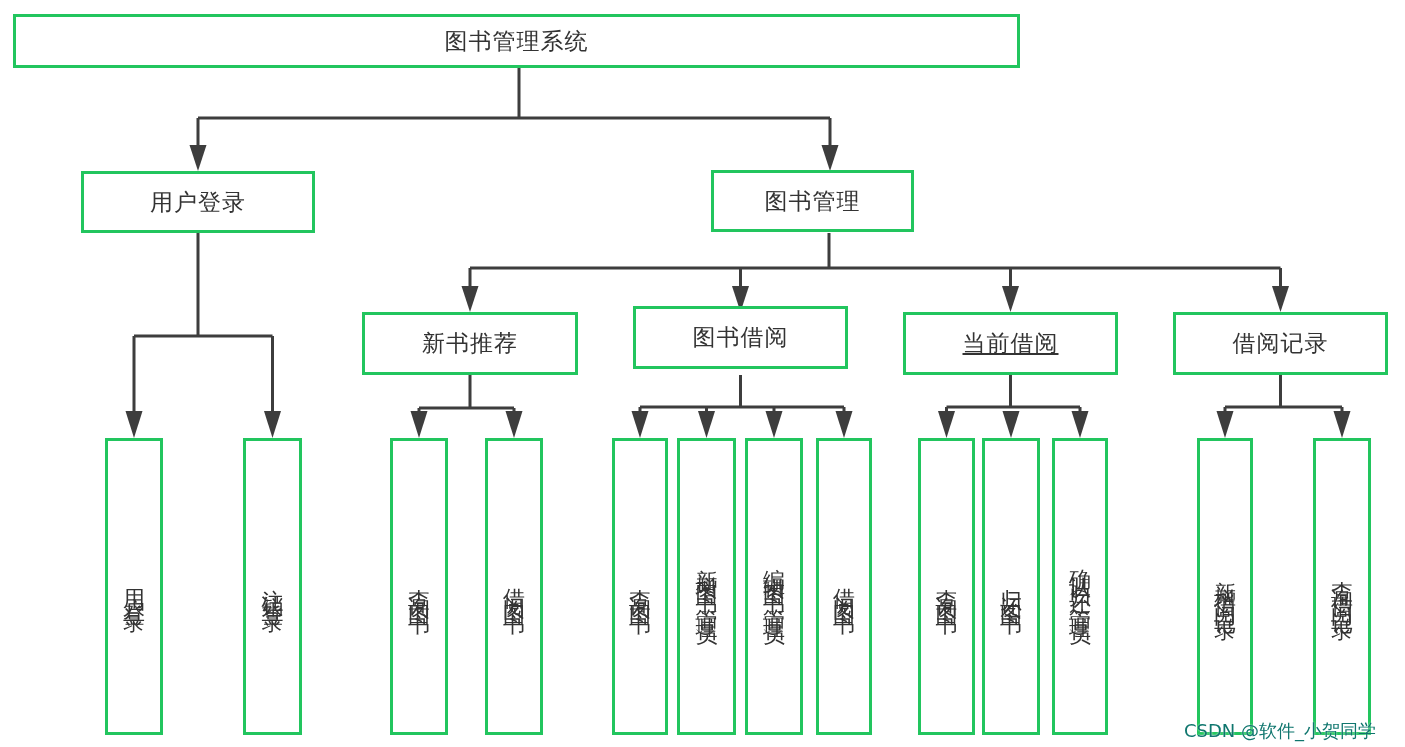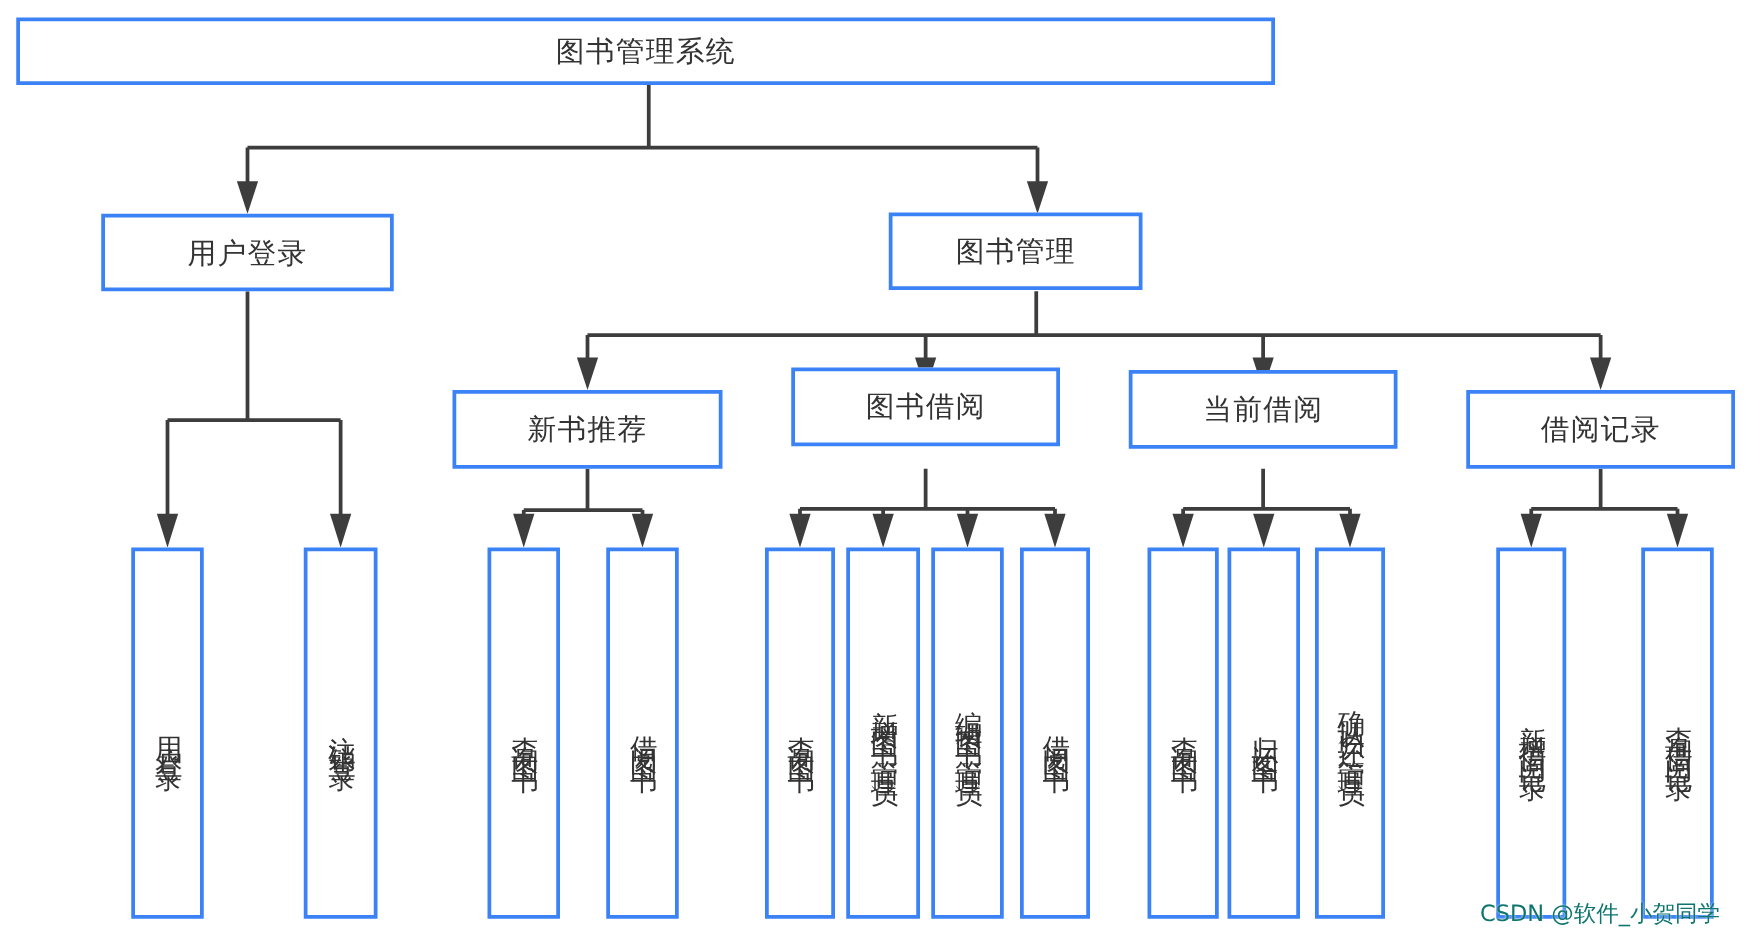--- a/index.html
+++ b/index.html
@@ -17,21 +17,21 @@
   }
   .wires {
     position: absolute;
     left: 0;
     top: 0;
     pointer-events: none;
   }
   .node {
     position: absolute;
     box-sizing: border-box;
-    border: 3px solid #3b82f6;
+    border: 3px solid #22c55e;
     background: #ffffff;
     display: flex;
     align-items: center;
     justify-content: center;
     color: #333333;
   }
   .node.h span {
     font-size: 23px;
     letter-spacing: 1px;
     white-space: nowrap;
@@ -97,24 +97,24 @@
   <div class="node h" style="left:81px; top:171px; width:234px; height:62px;">
     <span>用户登录</span>
   </div>
   <div class="node h" style="left:711px; top:170px; width:203px; height:62px;">
     <span>图书管理</span>
   </div>
 
   <div class="node h" style="left:362px; top:312px; width:216px; height:63px;text-align:right;">
     <span>新书推荐</span>
   </div>
-  <div class="node h" style="left:633px; top:294px; width:215px; height:63px;">
+  <div class="node h" style="left:633px; top:306px; width:215px; height:63px;">
     <span>图书借阅</span>
   </div>
-  <div class="node h" style="left:903px; top:296px; width:215px; height:63px;">
+  <div class="node h" style="left:903px; top:312px; width:215px; height:63px;text-decoration:underline;">
     <span>当前借阅</span>
   </div>
   <div class="node h" style="left:1173px; top:312px; width:215px; height:63px;">
     <span>借阅记录</span>
   </div>
 
   <div class="node v" style="left:105px; top:438px; width:58px; height:297px;">
     <span>用户登录</span>
   </div>
   <div class="node v" style="left:243px; top:438px; width:59px; height:297px;">

